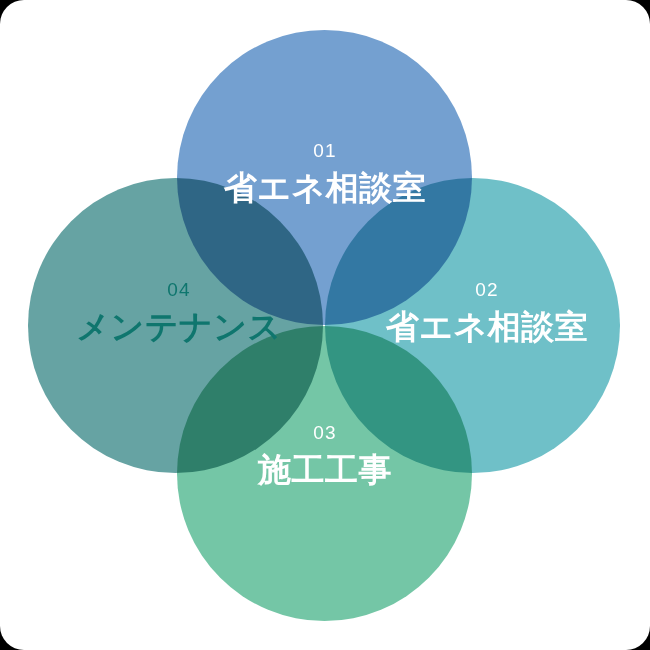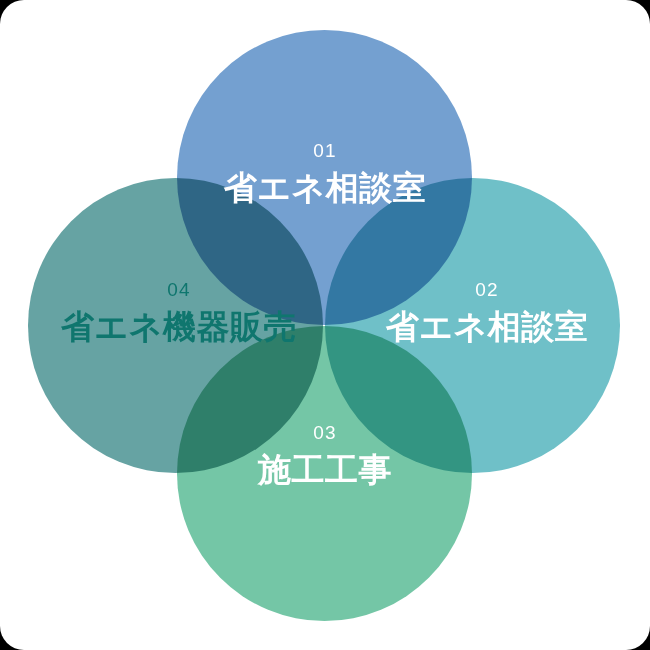--- a/index.html
+++ b/index.html
@@ -99,17 +99,17 @@
       <span class="venn-title">省エネ相談室</span>
     </div>
 
     <div class="venn-label" id="label-bottom" style="color: rgb(255, 255, 255);">
       <span class="venn-num">03</span>
       <span class="venn-title">施工工事</span>
     </div>
 
     <div class="venn-label" id="label-left" style="color: #0f766e;">
       <span class="venn-num">04</span>
-      <span class="venn-title">省エネ機器販売</span>
+      <span class="venn-title">メンテナンス</span>
     </div>
 
   </div>
 </div>
 
 </body></html>

